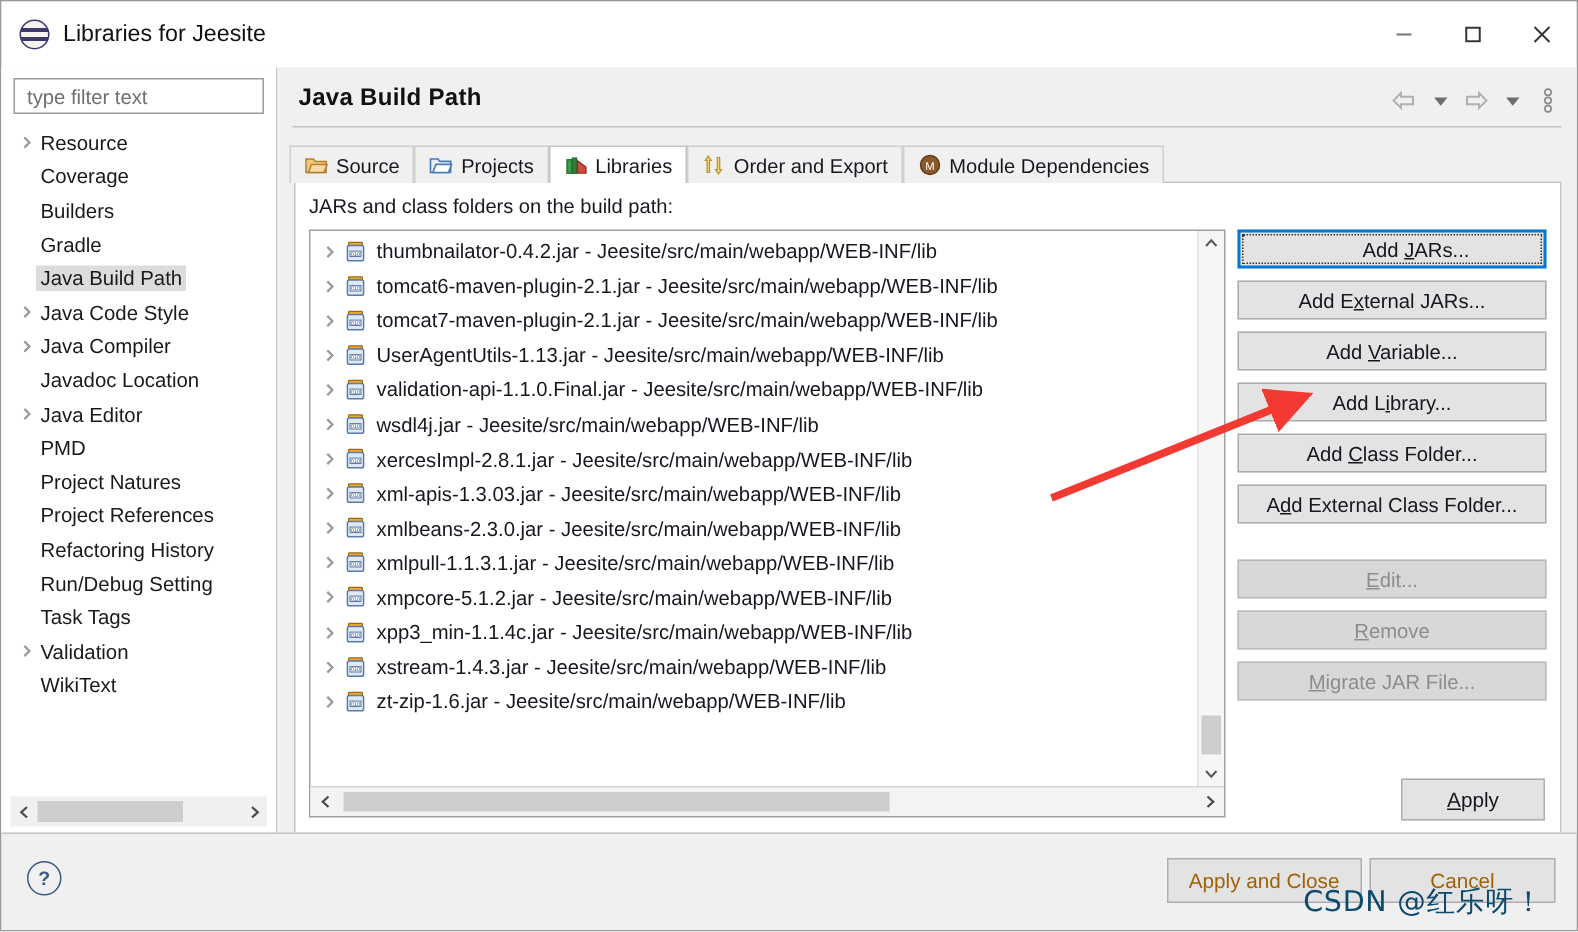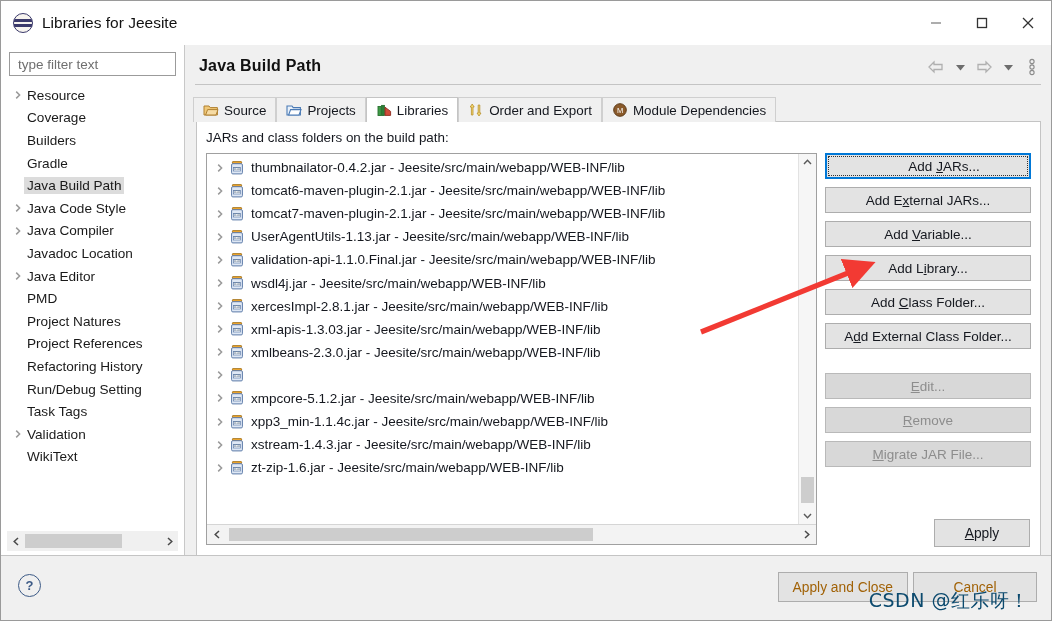--- a/index.html
+++ b/index.html
@@ -481,20 +481,21 @@
                       </svg>
                     </span>
                     <span class="jaric">
                       <svg width="16" height="16" viewBox="0 0 16 16">
                         <rect x="3.4" y="1.6" width="9.2" height="2.1" rx=".5" fill="#f0a830" stroke="#9a6a12" stroke-width=".8"></rect>
                         <rect x="2.6" y="3.7" width="10.8" height="10.2" rx="1.2" fill="#dfe8f5" stroke="#5d7ba8" stroke-width="1"></rect>
                         <rect x="4.4" y="7.4" width="7.2" height="3.6" fill="#ffffff" stroke="#5d7ba8" stroke-width=".7"></rect>
                         <text x="8" y="10.4" font-size="3.6" text-anchor="middle" fill="#33506f" font-family="Liberation Sans, sans-serif">010</text>
                       </svg>
                     </span>
+                    <span class="ltext">xmlpull-1.1.3.1.jar - Jeesite/src/main/webapp/WEB-INF/lib</span>
                   </div>
                   <div class="lrow">
                     <span class="lw">
                       <svg width="10" height="10" viewBox="0 0 10 10">
                         <polyline points="3.2,1.6 6.6,5 3.2,8.4" fill="none" stroke="#9a9a9a" stroke-width="1.5"></polyline>
                       </svg>
                     </span>
                     <span class="jaric">
                       <svg width="16" height="16" viewBox="0 0 16 16">
                         <rect x="3.4" y="1.6" width="9.2" height="2.1" rx=".5" fill="#f0a830" stroke="#9a6a12" stroke-width=".8"></rect>

